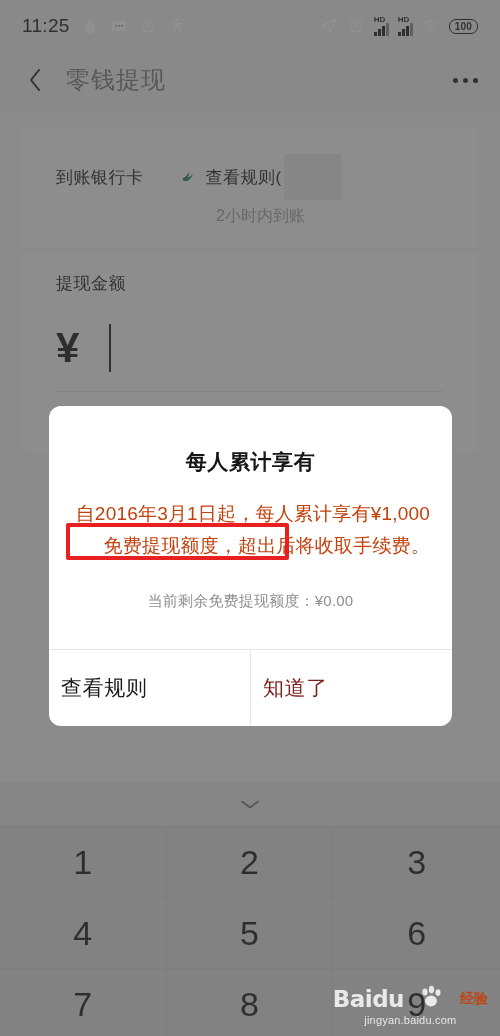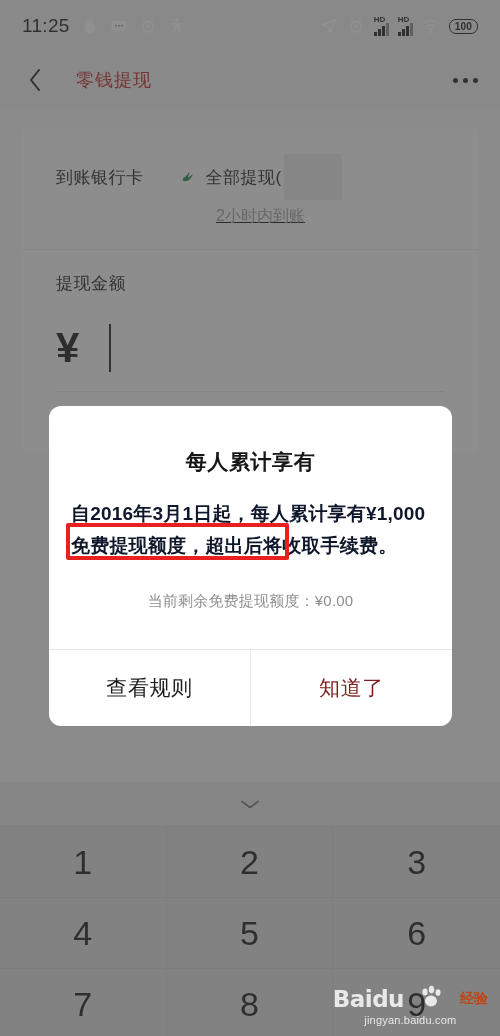--- a/index.html
+++ b/index.html
@@ -49,21 +49,21 @@
   .nav-bar {
     position: absolute; top: 52px; left: 0; right: 0; height: 56px;
     display: flex; align-items: center;
     background: #ededed;
     padding: 0 22px;
     z-index: 10;
   }
   .nav-back { width: 26px; height: 26px; display: flex; align-items: center; justify-content: center; }
   .nav-back svg { width: 14px; height: 24px; }
   .nav-title {
-    font-size: 18px; color: #b91c1c; margin-left: 28px; letter-spacing: 1px;
+    font-size: 24px; color: #737373; margin-left: 18px; letter-spacing: 1px;
   }
   .nav-more {
     margin-left: auto; display: flex; gap: 5px; align-items: center;
   }
   .nav-more i { width: 5px; height: 5px; border-radius: 50%; background: #111; display: block; }
 
   
   .content { position: absolute; top: 108px; left: 0; right: 0; bottom: 0; }
   .card {
     position: absolute; left: 22px; right: 22px; top: 20px;
@@ -78,21 +78,20 @@
   .bank-wrap { display: flex; align-items: center; margin-left: 36px; }
   .bank-ico { width: 17px; height: 17px; margin-right: 9px; }
   .bank-name { font-size: 17px; color: #111; letter-spacing: .5px; }
   .bank-mask {
     width: 58px; height: 46px; background: #e7e7e7; margin-left: 2px;
     border-radius: 2px;
   }
   .row-arrival {
     padding: 0 34px 22px 34px;
     text-align: left;
-    text-decoration: underline;
   }
   .arrival-text { font-size: 16px; color: #9a9a9a; margin-left: 160px; }
 
   .divider { height: 1px; background: #e6e6e6; margin: 0 0px; }
 
   .amount-block { padding: 22px 34px 0 34px; }
   .amount-label { font-size: 17px; color: #111; letter-spacing: .5px; }
   .amount-input-row {
     display: flex; align-items: center; height: 86px; margin-top: 10px;
   }
@@ -137,34 +136,33 @@
     position: absolute; left: 49px; top: 406px; width: 403px;
     background: #fff; border-radius: 12px;
     z-index: 60; overflow: hidden;
   }
   .modal-title {
     text-align: center; font-size: 21px; font-weight: 700; color: #161616;
     padding: 42px 0 0 0; letter-spacing: .6px;
   }
   .modal-body {
     padding: 22px 22px 0 22px;
-    text-align: left;
-    font-size: 19px; line-height: 32px; color: #0f172a;
+    text-align: right;
+    font-size: 19px; line-height: 32px; color: #c2410c;
     letter-spacing: .2px;
-    font-weight: bold;
   }
   .modal-note {
     text-align: center; font-size: 15px; color: #8e8e8e;
     padding: 30px 20px 38px 20px; letter-spacing: .2px;
   }
   .modal-actions {
     display: flex; border-top: 1px solid #e6e6e6;
   }
   .modal-btn {
-    flex: 1; text-align: center; padding: 24px 0;
+    flex: 1; text-align: left; padding: 24px 12px;
     font-size: 21px; letter-spacing: .6px;
   }
   .btn-secondary { color: #1c1c1c; border-right: 1px solid #e6e6e6; }
   .btn-primary { color: #7f1d1d; }
 
   
   .anno-box {
     position: absolute;
     left: 66px; top: 523px; width: 223px; height: 37px;
     border: 4px solid #e8201f;
@@ -278,21 +276,21 @@
     <div class="card">
 
       <div class="row-bank">
         <span class="row-label">到账银行卡</span>
         <span class="bank-wrap">
           <span class="bank-ico">
             <svg viewBox="0 0 24 24" fill="#137a3d">
                 <path d="M4 13c4-1 6-4 9-9 0 4-1 6-2 8 3-1 5-3 7-5-1 5-5 9-9 10-2 .5-4 0-5-1 0-1 0-2 0-3z"></path>
               </svg>
           </span>
-          <span class="bank-name">全部提现(</span>
+          <span class="bank-name">查看规则(</span>
           <span class="bank-mask"></span>
         </span>
       </div>
       <div class="row-arrival">
         <div class="arrival-text">2小时内到账</div>
       </div>
 
       <div class="divider"></div>
 
       <div class="amount-block">

